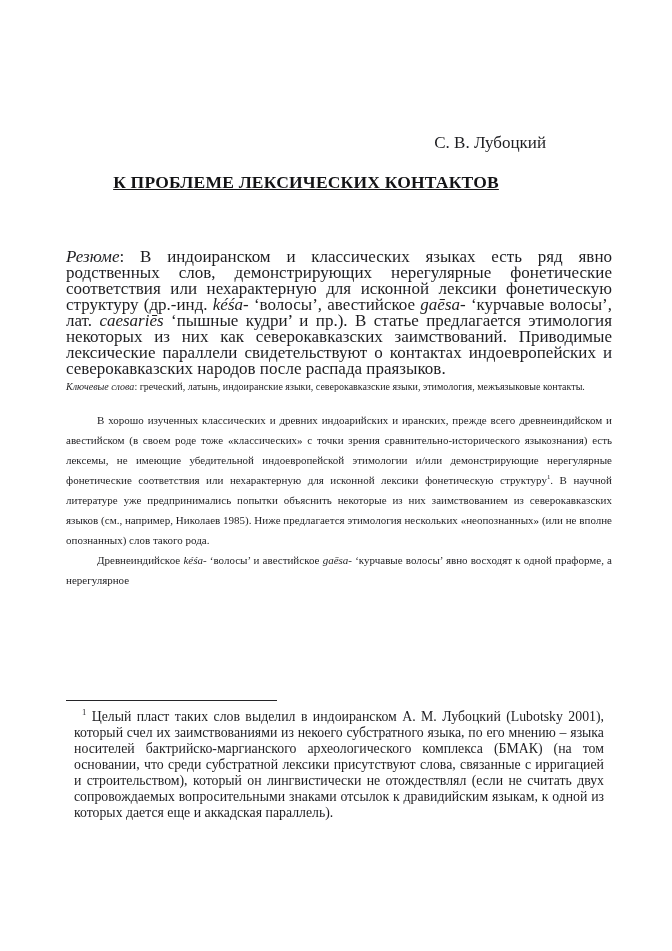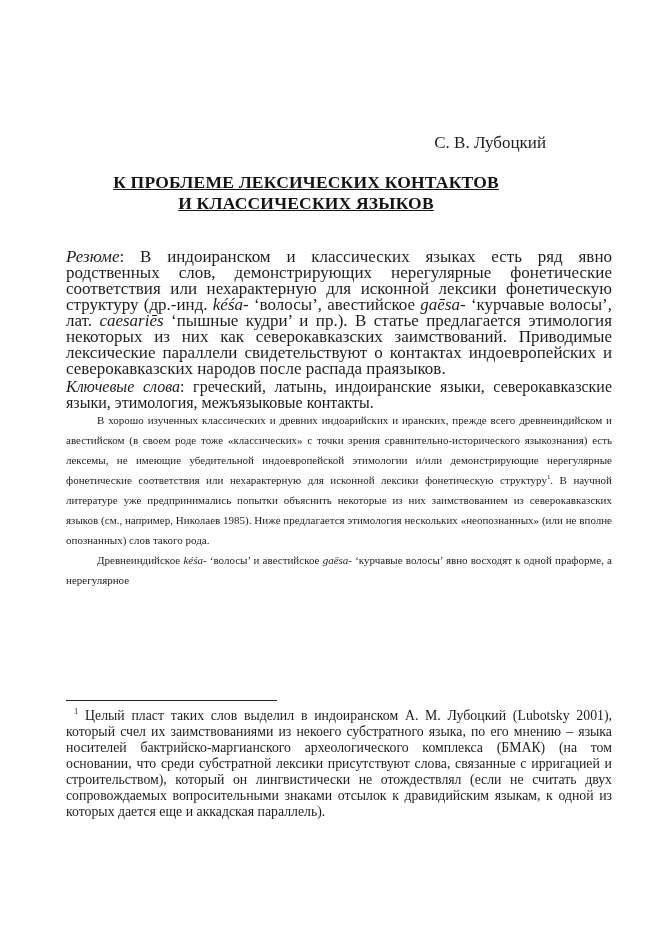--- a/index.html
+++ b/index.html
@@ -40,21 +40,21 @@
     text-decoration: underline;
   }
   .abstract {
     top: 249px;
     font-size: 17px;
     line-height: 16px;
     text-align: justify;
   }
   .keywords {
     top: 379px;
-    font-size: 16px;
+    font-size: 10px;
     line-height: 16px;
     text-align: justify;
   }
   .main-text {
     top: 410px;
     font-size: 11px;
     line-height: 20px;
     text-align: justify;
   }
   .main-text p {
@@ -67,40 +67,39 @@
     line-height: 16px;
     text-align: justify;
   }
   .footnote-rule {
     width: 211px;
     height: 0;
     border-top: 1.6px solid #242428;
     margin: 0 0 7px 0;
   }
   .footnote-text {
-    margin: 0;
+    margin: 8px;
     text-indent: 8px;
   }
   i { font-style: italic; }
   sup {
     font-size: 0.62em;
     line-height: 0;
     vertical-align: super;
   }
 </style>
 </head>
 <body>
 
 <div class="page">
 
   <div class="block author-line">С. В. Лубоцкий</div>
 
   <div class="block article-title">
       <div>К ПРОБЛЕМЕ ЛЕКСИЧЕСКИХ КОНТАКТОВ</div>
-      <div>И КЛАССИЧЕСКИХ ЯЗЫКОВ</div>
     </div>
 
   <div class="block abstract"><i>Резюме</i><span>: В индоиранском и классических языках есть ряд явно родственных слов, демонстрирующих нерегулярные фонетические соответствия или нехарактерную для исконной лексики фонетическую структуру (др.-инд. </span><i>kéśa-</i><span> ‘волосы’, авестийское </span><i>gaēsa-</i><span> ‘курчавые волосы’, лат. </span><i>caesariēs</i><span> ‘пышные кудри’ и пр.). В статье предлагается этимология некоторых из них как северокавказских заимствований. Приводимые лексические параллели свидетельствуют о контактах индоевропейских и северокавказских народов после распада праязыков.</span></div>
 
   <div class="block keywords"><i>Ключевые слова</i><span>: греческий, латынь, индоиранские языки, северокавказские языки, этимология, межъязыковые контакты.</span></div>
 
   <div class="block main-text">
     <p><span>В хорошо изученных классических и древних индоарийских и иранских, прежде всего древнеиндийском и авестийском (в своем роде тоже «классических» с точки зрения сравнительно-исторического языкознания) есть лексемы, не имеющие убедительной индоевропейской этимологии и/или демонстрирующие нерегулярные фонетические соответствия или нехарактерную для исконной лексики фонетическую структуру</span><sup>1</sup><span>. В научной литературе уже предпринимались попытки объяснить некоторые из них заимствованием из северокавказских языков (см., например, Николаев 1985). Ниже предлагается этимология нескольких «неопознанных» (или не вполне опознанных) слов такого рода.</span></p>
     <p><span>Древнеиндийское </span><i>kéśa-</i><span> ‘волосы’ и авестийское </span><i>gaēsa-</i><span> ‘курчавые волосы’ явно восходят к одной праформе, а нерегулярное</span></p>
   </div>

